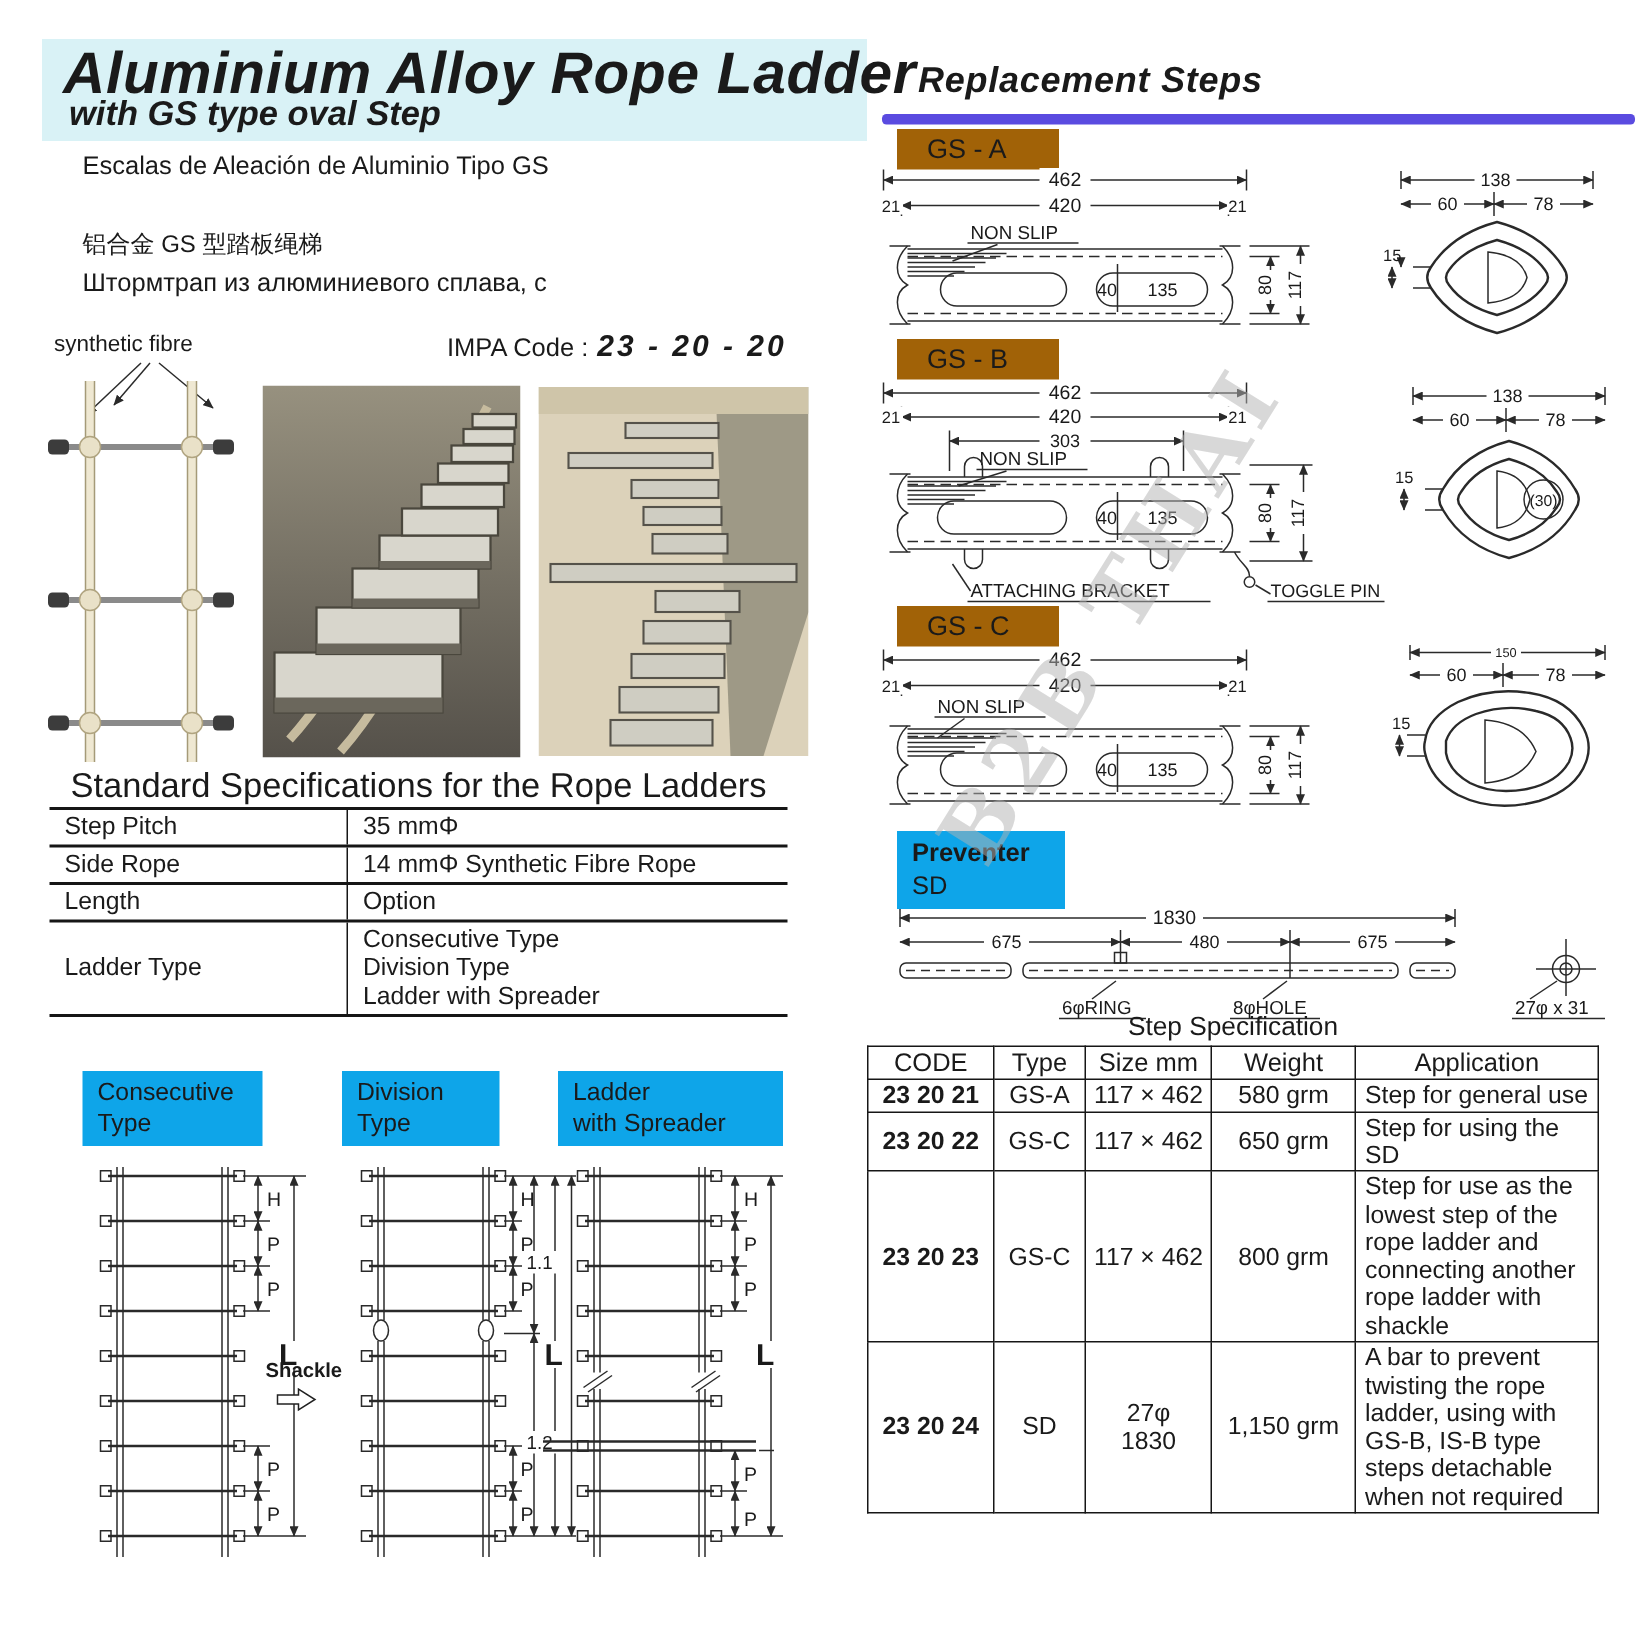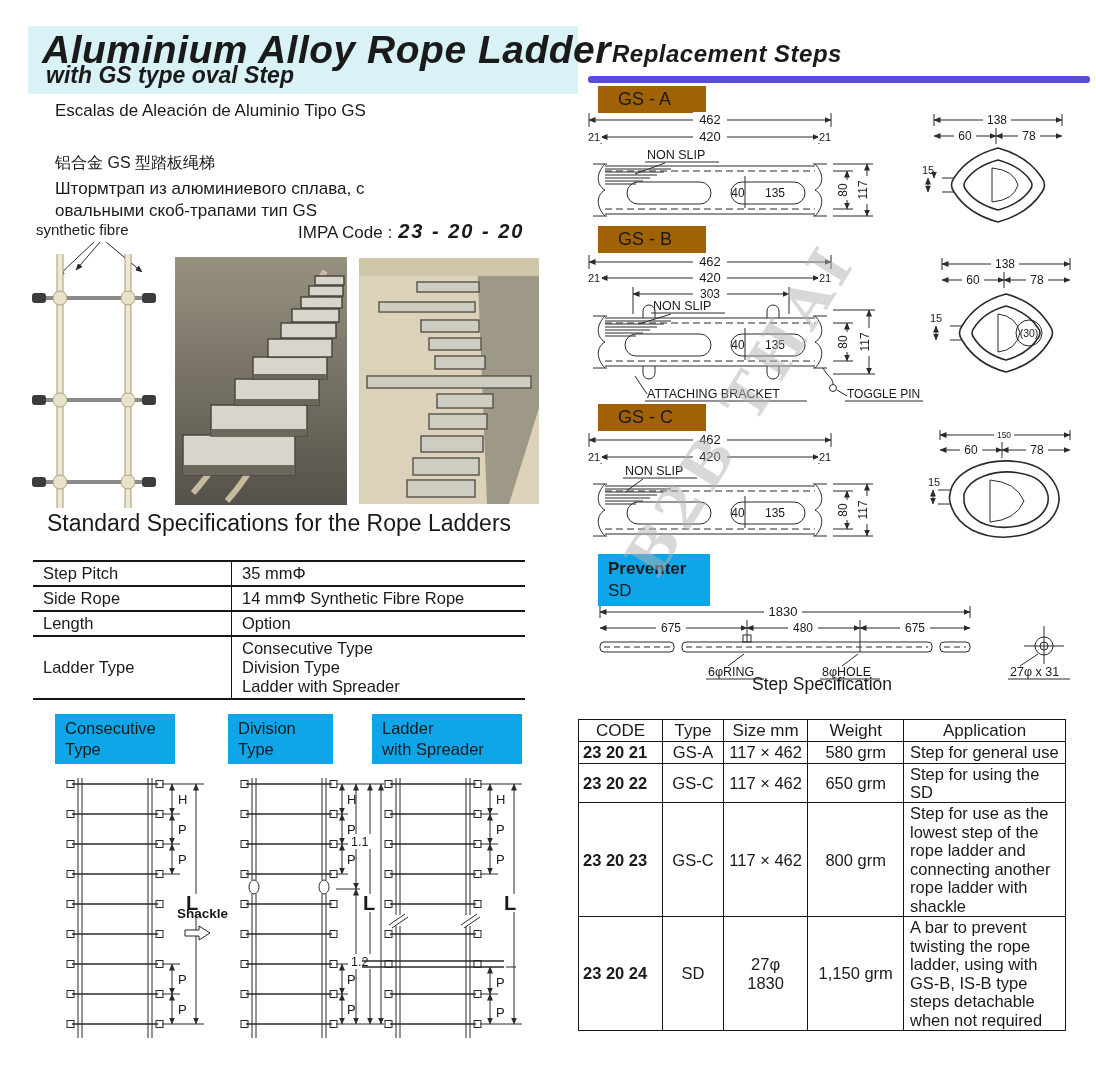--- a/index.html
+++ b/index.html
@@ -18,38 +18,38 @@
   .title2{left:46px;top:62px;font-size:23px;font-weight:bold;font-style:italic;}
   .titleko{left:330px;top:58px;font-size:24px;font-weight:bold;font-style:italic;}
   .trline{left:55px;font-size:17px;}
   .synfib{left:36px;top:221px;font-size:15px;}
   .impa{left:298px;top:220px;font-size:17px;}
   .impa b{font-size:20px;font-style:italic;letter-spacing:2px;margin-left:6px;}
 
   .photo{border:0;}
   .sectitle{font-size:23px;text-align:center;}
 
-  table{border-collapse:collapse;margin-top:22px;}
+  table{border-collapse:collapse;}
   .spec-table{left:33px;top:538px;width:492px;font-size:16.5px;}
   .spec-table td{padding:2px 10px;border-bottom:2px solid #161616;vertical-align:middle;}
   .spec-table tr:first-child td{border-top:2px solid #161616;}
   .spec-table td.val{border-left:1.6px solid #161616;white-space:pre-line;}
   .spec-table td.lab{width:178px;}
 
   .greenbox{background:#0ea5e9;font-size:16.5px;line-height:21px;padding:4px 10px;}
   .gslabel{background:#a16207;font-size:18px;padding:3px 0 3px 20px;}
 
   .rs-head{left:612px;top:40px;font-size:24px;font-weight:bold;font-style:italic;letter-spacing:.5px;}
   .rs-bar{left:588px;top:76px;width:502px;height:7px;background:#5a4be0;border-radius:3px;}
 
   .stepspec-title{left:578px;top:674px;width:488px;font-size:17.5px;text-align:center;}
   .stepspec{left:578px;top:697px;width:488px;font-size:16.5px;line-height:1.12;}
   .stepspec th,.stepspec td{border:1.6px solid #161616;padding:1px 4px;}
   .stepspec th{font-weight:normal;font-size:17px;}
-  .stepspec td.code{font-weight:bold;text-align:left;white-space:nowrap;}
+  .stepspec td.code{font-weight:bold;text-align:center;white-space:nowrap;}
   .stepspec td.ctr{text-align:center;white-space:pre-line;}
   .stepspec td.app{text-align:left;padding-left:6px;}
 
   .watermark{left:560px;top:250px;width:360px;height:320px;display:flex;align-items:center;justify-content:center;pointer-events:none;}
   .watermark span{transform:rotate(-58deg);font-family:"DejaVu Serif",serif;font-weight:bold;
                   font-size:58px;color:#b3b3b3;opacity:.5;letter-spacing:6px;white-space:nowrap;}
 </style>
 </head>
 <body>
 
@@ -63,21 +63,20 @@
     </defs>
   </svg>
 
   <div class="abs title-bg"></div>
   <div class="abs title1">Aluminium Alloy Rope Ladder</div>
   <div class="abs title2">with GS type oval Step</div>
 
   <div class="abs trline" style="top:101px">Escalas de Aleación de Aluminio Tipo GS</div>
   <div class="abs trline" style="top:153px;font-size:16px">铝合金 GS 型踏板绳梯</div>
   <div class="abs trline" style="top:179px">Штормтрап из алюминиевого сплава, с</div>
-  <div class="abs trline" style="top:201px">овальными скоб-трапами тип GS</div>
 
   <div class="abs synfib">synthetic fibre</div>
   <svg class="abs" style="left:42px;top:240px" width="112" height="44">
     <line x1="52" y1="2" x2="16" y2="36" class="dimline" marker-end="url(#arr)"></line>
     <line x1="58" y1="2" x2="34" y2="30" class="dimline" marker-end="url(#arr)"></line>
     <line x1="64" y1="2" x2="100" y2="32" class="dimline" marker-end="url(#arr)"></line>
   </svg>
 
   <div class="abs impa">
     <span>IMPA Code :</span><b>23 - 20 - 20</b>

